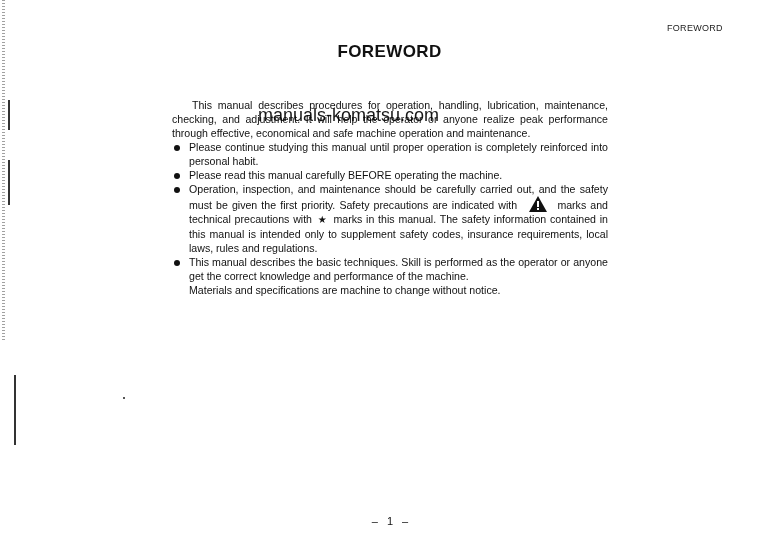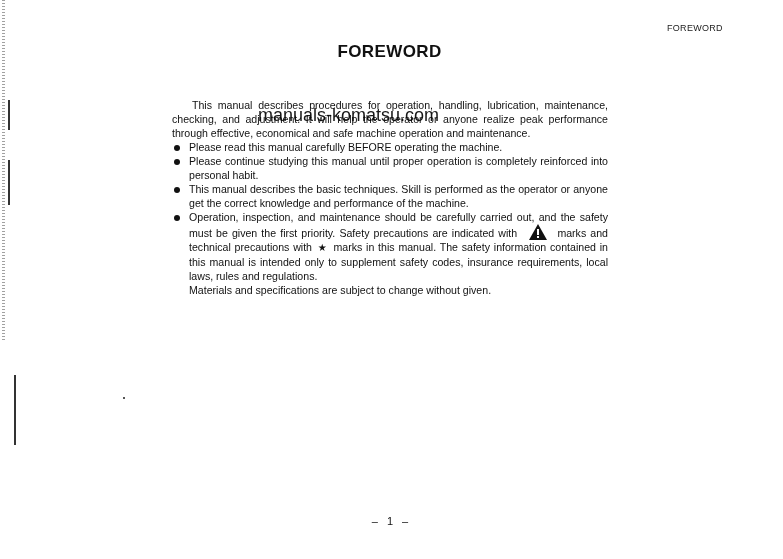--- a/index.html
+++ b/index.html
@@ -141,43 +141,43 @@
 
 <div class="page-title">
   <span>FOREWORD</span>
 </div>
 
 <div class="content">
   <p class="intro">This manual describes procedures for operation, handling, lubrication, maintenance, checking, and adjustment. It will help the operator or anyone realize peak performance through effective, economical and safe machine operation and maintenance.</p>
   <ul class="bullets">
     <li>
       <span class="bullet"></span>
-      <span>Please read this manual carefully BEFORE operating the machine.</span>
-    </li>
-    <li>
-      <span class="bullet"></span>
       <span>Please continue studying this manual until proper operation is completely reinforced into personal habit.</span>
     </li>
     <li>
       <span class="bullet"></span>
-      <span>This manual describes the basic techniques. Skill is performed as the operator or anyone get the correct knowledge and performance of the machine.</span>
+      <span>Please read this manual carefully BEFORE operating the machine.</span>
     </li>
     <li>
       <span class="bullet"></span>
       <span>Operation, inspection, and maintenance should be carefully carried out, and the safety must be given the first priority. Safety precautions are indicated with</span>
       <span class="warn-icon">
         <svg width="18" height="16" viewBox="0 0 18 16">
           <polygon points="9,0 18,16 0,16" fill="#111"></polygon>
           <rect x="8" y="5" width="2" height="6" fill="#fff"></rect>
           <rect x="8" y="12" width="2" height="2" fill="#fff"></rect>
         </svg>
       </span>
       <span>marks and technical precautions with</span>
       <span class="star">★</span>
       <span>marks in this manual. The safety information contained in this manual is intended only to supplement safety codes, insurance requirements, local laws, rules and regulations.</span>
     </li>
+    <li>
+      <span class="bullet"></span>
+      <span>This manual describes the basic techniques. Skill is performed as the operator or anyone get the correct knowledge and performance of the machine.</span>
+    </li>
   </ul>
-  <p class="note">Materials and specifications are subject to change without given.</p>
+  <p class="note">Materials and specifications are machine to change without notice.</p>
 </div>
 
 <div class="watermark">manuals-komatsu.com</div>
 
 <div class="page-number">– 1 –</div>
 
 </body></html>

